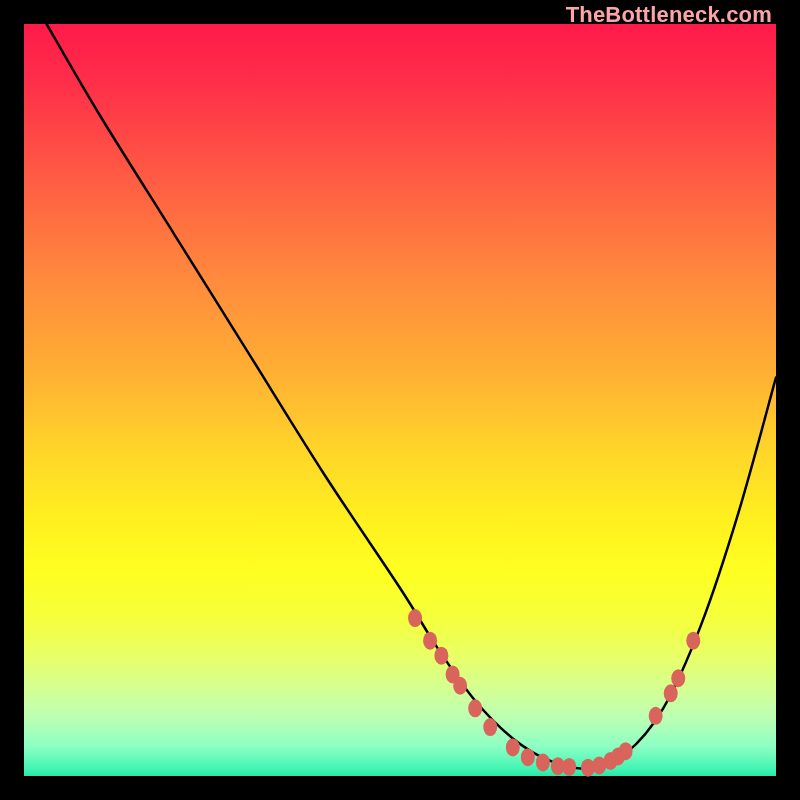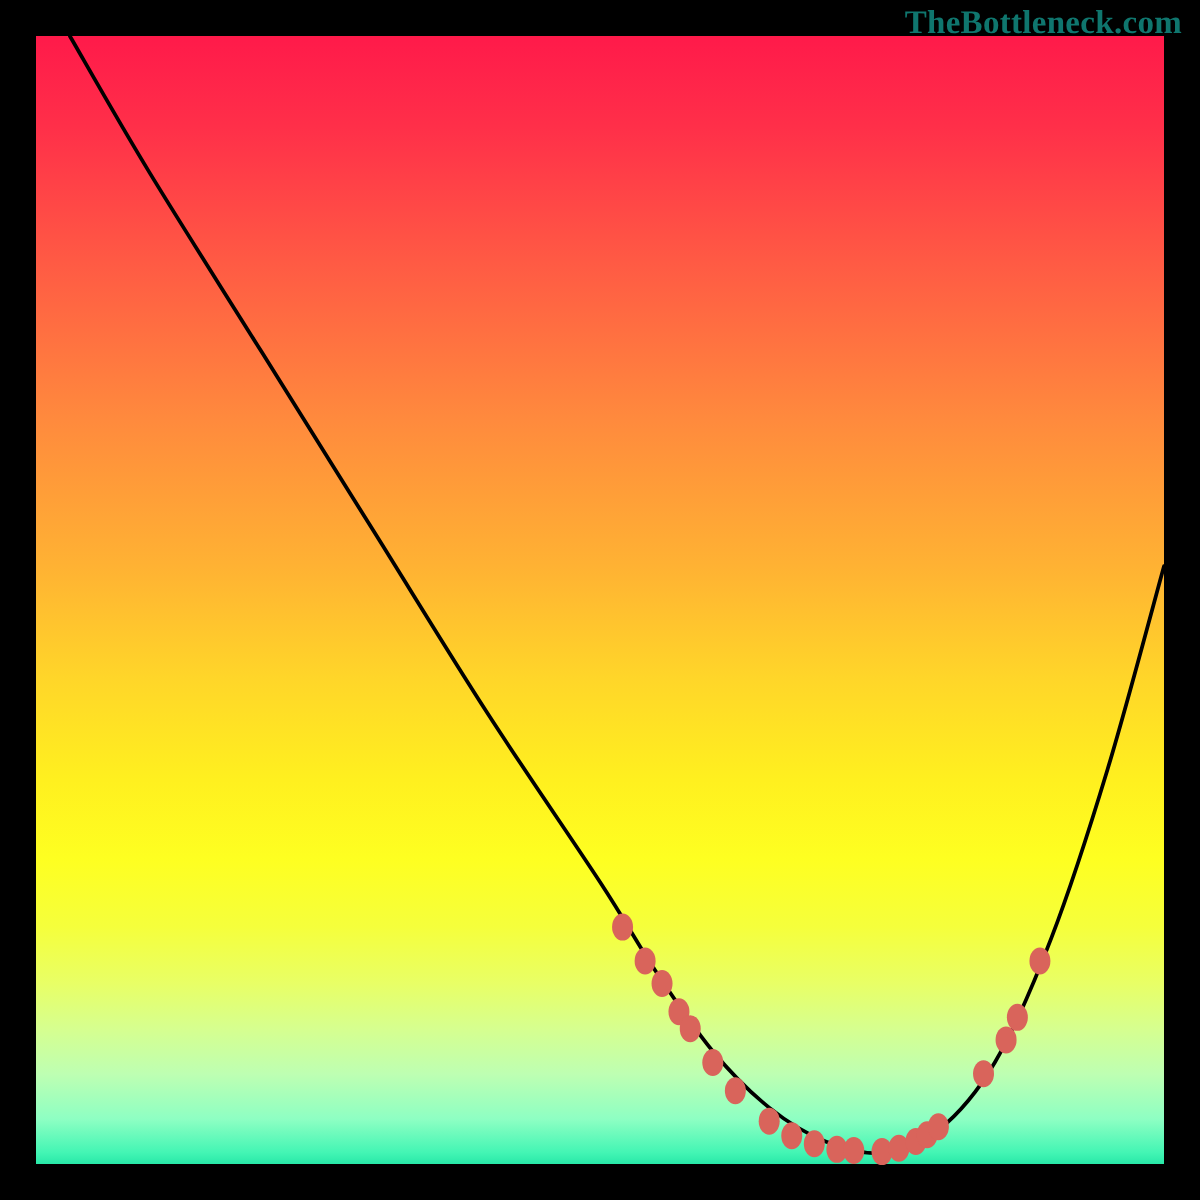--- a/index.html
+++ b/index.html
@@ -37,25 +37,25 @@
       #d6ff8f 88%,
       #beffb2 92%,
       #8effc3 96%,
       #43f5b4 99%,
       #28e8a8 100%
     );
   }
   .watermark {
     position: absolute;
     top: 2px;
-    right: 12px;
-    font-family: Liberation Serif, serif;
+    right: 28px;
+    font-family: Liberation Sans, sans-serif;
     font-size: 22px;
     font-weight: 600;
-    color: #0f766e;
+    color: #fca5a5;
     letter-spacing: 0.2px;
   }
   svg.curve {
     position: absolute;
     left: 0;
     top: 0;
     width: 752px;
     height: 752px;
     overflow: visible;
   }

